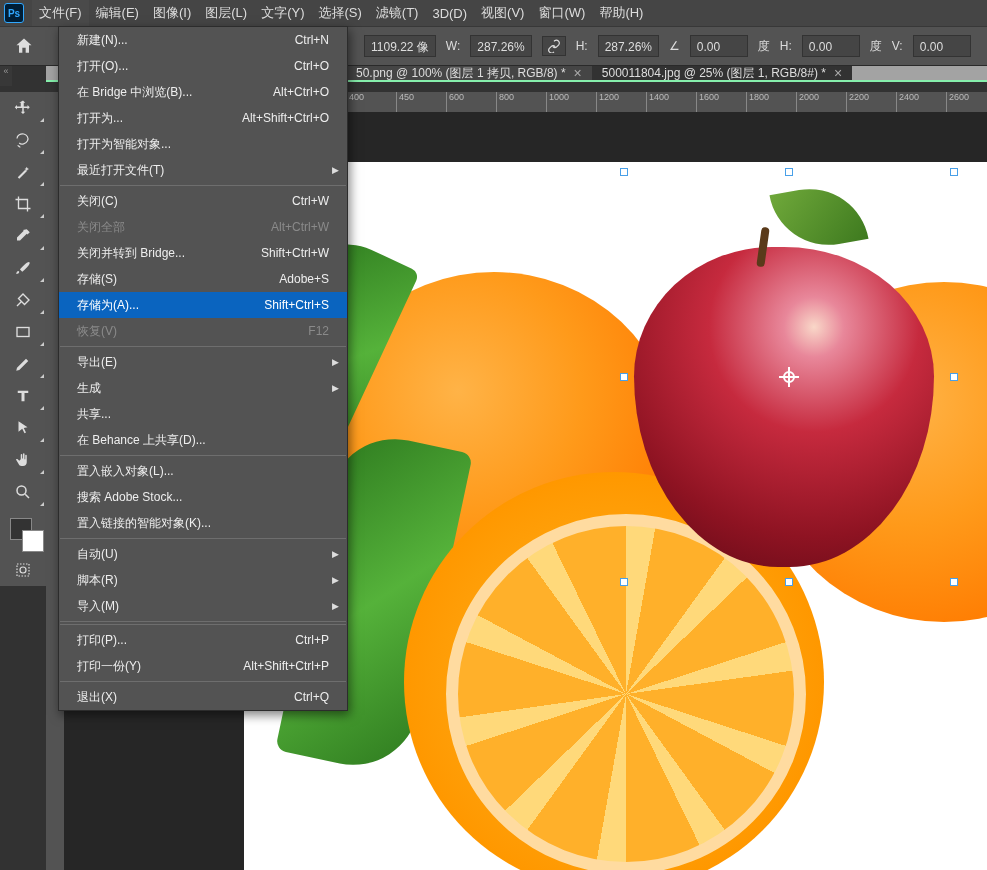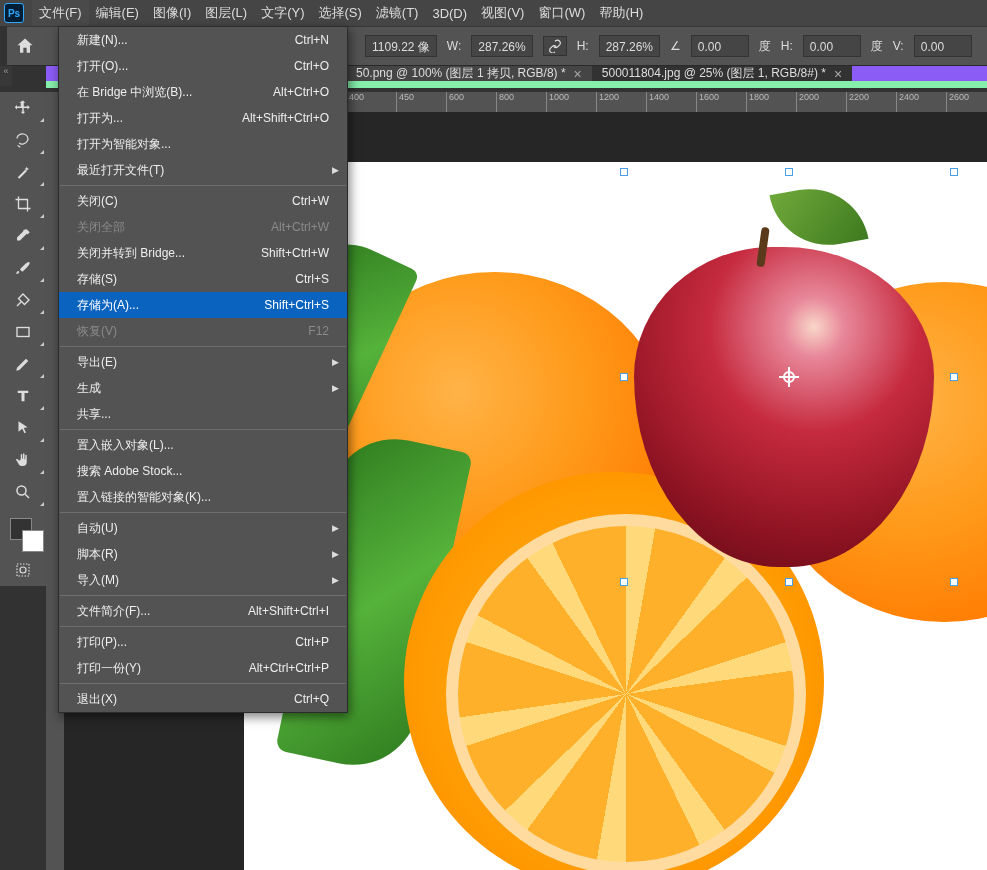--- a/index.html
+++ b/index.html
@@ -1,34 +1,34 @@
 <!DOCTYPE html>
 <html><head>
 <meta charset="utf-8">
 <style>
 * { margin:0; padding:0; box-sizing:border-box; font-family:"Microsoft YaHei",Tahoma,sans-serif; }
 body { background:#323232; color:#ddd; width:987px; height:870px; overflow:hidden; position:relative; }
 .menubar { display:flex; height:26px; background:#454545; font-size:13px; align-items:center; padding-left:4px; }
 .ps-logo { width:20px; height:20px; background:#001e36; border:1px solid #31a8ff; color:#31a8ff; font-size:10px; font-weight:bold; display:flex; align-items:center; justify-content:center; margin-right:8px; border-radius:3px;}
 .menubar .mi { padding:4px 7px; cursor:default; }
 .menubar .mi.active { background:#4a4a4a; }
-.optbar { display:flex; height:40px; background:#535353; align-items:center; padding-left:4px; gap:10px; font-size:12px; border-top:1px solid #383838; border-bottom:1px solid #2a2a2a;margin-left:7px;}
+.optbar { display:flex; height:40px; background:#535353; align-items:center; padding-left:10px; gap:10px; font-size:12px; border-top:1px solid #383838; border-bottom:1px solid #2a2a2a;}
 .home-icon { width:28px; height:28px; display:flex; align-items:center; justify-content:center; margin-right:6px; }
 .optbar .lbl { color:#ddd; }
 .optbar .numbox { background:#454545; border:1px solid #333; min-width:58px; padding:2px 6px; height:22px; line-height:18px; font-size:12px; }
 .optbar .link { width:24px; height:20px; background:#454545; border:1px solid #333; display:flex; align-items:center; justify-content:center;}
 .leftgutter { position:absolute; left:0; top:66px; width:12px; height:20px; background:#383838; color:#999; font-size:9px; text-align:center;}
 .toolbox { position:absolute; left:0; top:92px; width:46px; background:#535353; padding-top:0; }
 .tool { width:46px; height:32px; display:flex; align-items:center; justify-content:center; position:relative; color:#ddd; }
 .tool svg { width:18px; height:18px; }
 .tool .tri { position:absolute; right:2px; bottom:2px; width:0; height:0; border-right:4px solid #ccc; border-top:4px solid transparent;}
 .swatches { width:46px; height:40px; position:relative; margin-top:6px; }
 .swatches .fg { position:absolute; left:10px; top:4px; width:22px; height:22px; background:#333; border:1px solid #888;}
 .swatches .bg { position:absolute; left:22px; top:16px; width:22px; height:22px; background:#fff; border:1px solid #888;}
-.tabstrip { position:absolute; left:46px; top:66px; right:0; height:22px; background:#8b5cf6; display:flex; font-size:12px; border-bottom:7px solid #86efac; overflow:hidden; padding-left:300px;}
+.tabstrip { position:absolute; left:46px; top:66px; right:0; height:16px; background:#a3a3a3; display:flex; font-size:12px; border-bottom:2px solid #86efac; overflow:hidden; padding-left:300px;}
 .tab { padding:5px 10px; color:#ddd; display:flex; align-items:center; gap:8px; white-space:nowrap;}
 .tab.bg { background:#454545; }
 .tab.active { background:#323232; }
 .tab .x { color:#aaa; font-size:14px; }
 .ruler-h { position:absolute; left:46px; top:92px; right:0; height:33px; background:#535353; font-size:9px; color:#bbb; overflow:hidden; white-space:nowrap; padding-left:300px;}
 .ruler-h span { display:inline-block; width:50px; text-align:left; border-left:1px solid #888; padding-left:2px; height:20px; line-height:10px;}
 .ruler-v { position:absolute; left:46px; top:112px; width:18px; bottom:0; background:#535353;}
 .canvasarea { position:absolute; left:64px; top:112px; right:0; bottom:0; background:#262626; overflow:hidden;}
 .canvas { position:absolute; left:180px; top:50px; width:760px; height:740px; background:#fff;}
 .orange1 { position:absolute; left:70px; top:110px; width:360px; height:340px; background:radial-gradient(circle at 40% 35%, #ffb347 0%, #ff9a1a 40%, #ff7a00 80%, #e86a00 100%); border-radius:50%; }
@@ -281,40 +281,43 @@
     <div class="row disabled">
       <span>关闭全部</span>
       <span>Alt+Ctrl+W</span>
     </div>
     <div class="row">
       <span>关闭并转到 Bridge...</span>
       <span>Shift+Ctrl+W</span>
     </div>
     <div class="row">
       <span>存储(S)</span>
-      <span>Ctrl+S</span>
+      <span>Adobe+S</span>
     </div>
     <div class="row hl">
       <span>存储为(A)...</span>
       <span>Shift+Ctrl+S</span>
     </div>
     <div class="row disabled">
       <span>恢复(V)</span>
       <span>F12</span>
     </div>
     <div class="sep"></div>
     <div class="row sub">
       <span>导出(E)</span>
     </div>
     <div class="row sub">
       <span>生成</span>
     </div>
     <div class="row">
       <span>共享...</span>
     </div>
+    <div class="row">
+      <span>在 Behance 上共享(D)...</span>
+    </div>
     <div class="sep"></div>
     <div class="row">
       <span>置入嵌入对象(L)...</span>
     </div>
     <div class="row">
       <span>搜索 Adobe Stock...</span>
     </div>
     <div class="row">
       <span>置入链接的智能对象(K)...</span>
     </div>
@@ -322,31 +325,27 @@
     <div class="row sub">
       <span>自动(U)</span>
     </div>
     <div class="row sub">
       <span>脚本(R)</span>
     </div>
     <div class="row sub">
       <span>导入(M)</span>
     </div>
     <div class="sep"></div>
-    <div class="row">
-      <span>文件简介(F)...</span>
-      <span>Alt+Shift+Ctrl+I</span>
-    </div>
     <div class="sep"></div>
     <div class="row">
       <span>打印(P)...</span>
       <span>Ctrl+P</span>
     </div>
     <div class="row">
       <span>打印一份(Y)</span>
-      <span>Alt+Ctrl+Ctrl+P</span>
+      <span>Alt+Shift+Ctrl+P</span>
     </div>
     <div class="sep"></div>
     <div class="row">
       <span>退出(X)</span>
       <span>Ctrl+Q</span>
     </div>
   </div>
 
 </body></html>

